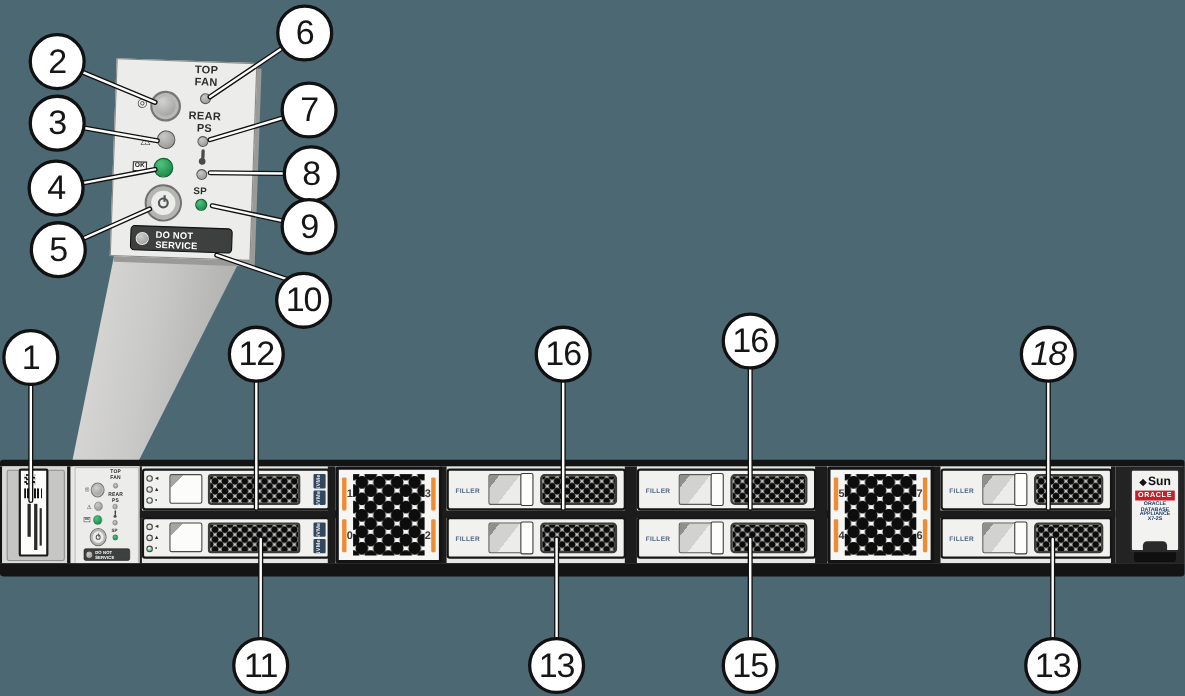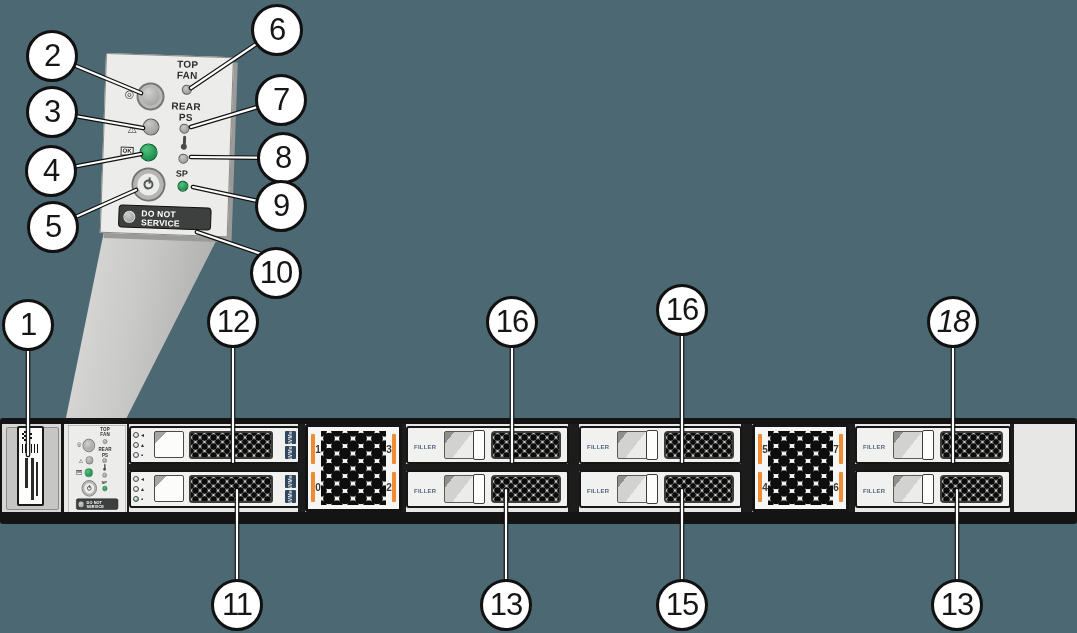--- a/index.html
+++ b/index.html
@@ -230,20 +230,34 @@
             </div>
           </div>
         </div>
       <div class="vdiv" style="left:296px;width:7px"></div>
       <div class="vdiv" style="left:398px;width:6px"></div>
       <div class="vdiv" style="left:566px;width:11px"></div>
       <div class="vdiv" style="left:739px;width:11px"></div>
       <div class="vdiv" style="left:845px;width:8px"></div>
       <div class="vdiv" style="left:1008px;width:4px"></div>
 
+      <div class="right-ear">
+        <div class="plate">
+          <div class="sunlogo"><span class="diamond">◆</span><span>Sun</span></div>
+          <div class="obar">ORACLE</div>
+          <div class="plines">
+            <div>ORACLE</div>
+            <div>DATABASE</div>
+            <div>APPLIANCE</div>
+            <div>X7-2S</div>
+          </div>
+          <div class="notch"></div>
+        </div>
+        <div class="handle"></div>
+      </div>
     <div class="bay-sec" style="left: 404px; width: 163px;">
           <div class="filler" style="top: 2px;">
             <span class="flabel">FILLER</span>
             <div class="flatch"></div>
             <div class="fbtn"></div>
             <div class="fmesh hexmesh-sm"></div>
           </div>
           <div class="filler" style="top: 46px;">
             <span class="flabel">FILLER</span>
             <div class="flatch"></div>

